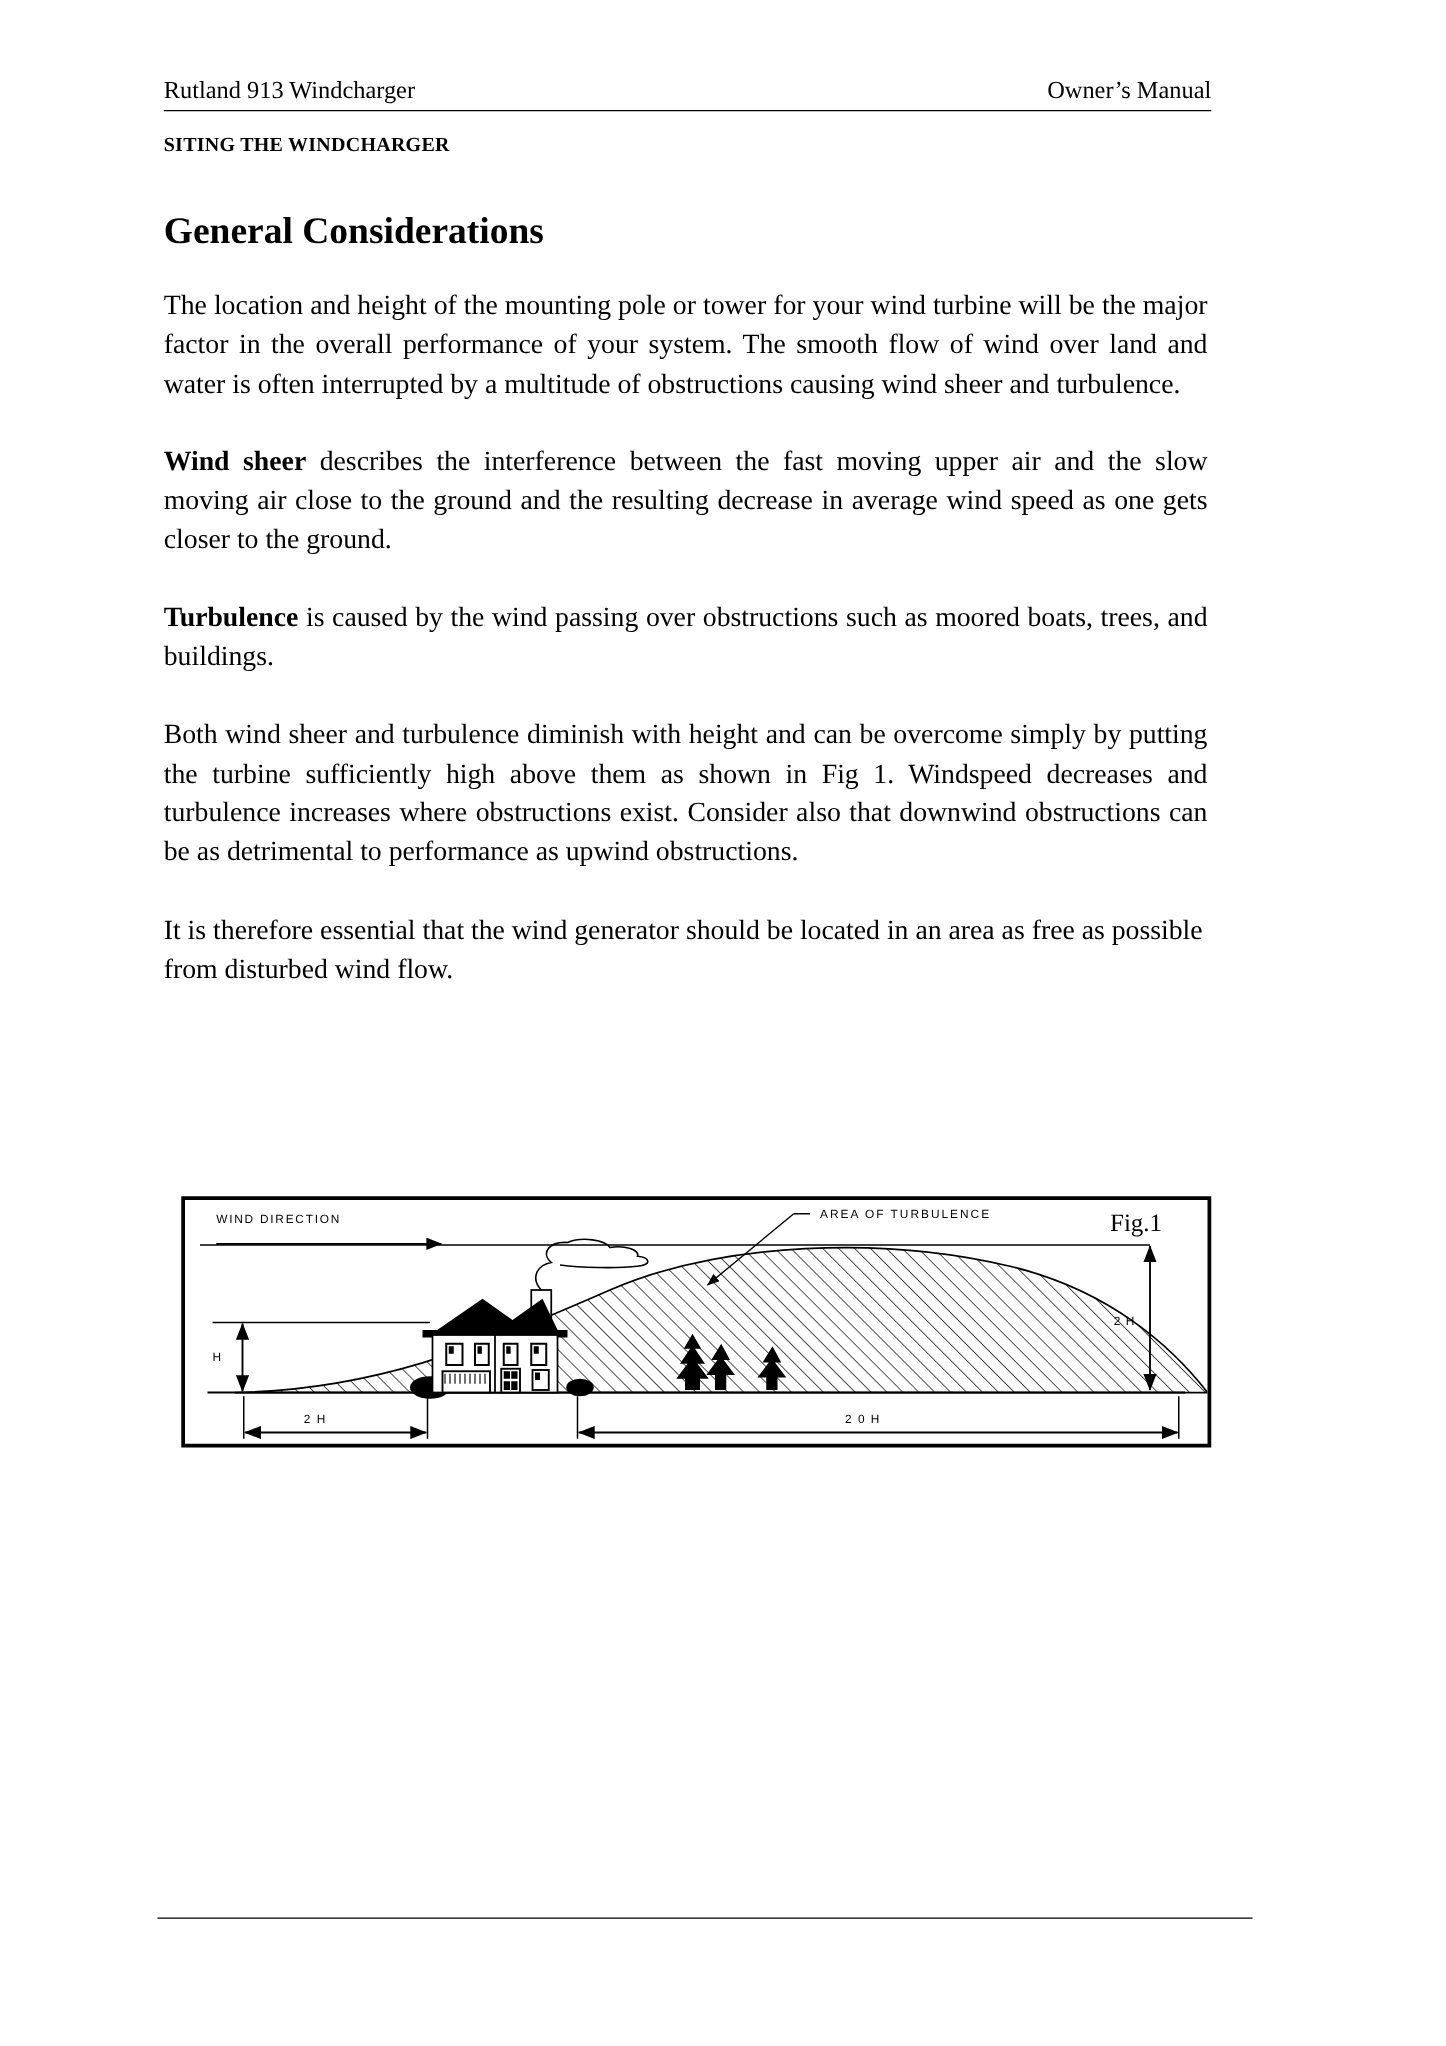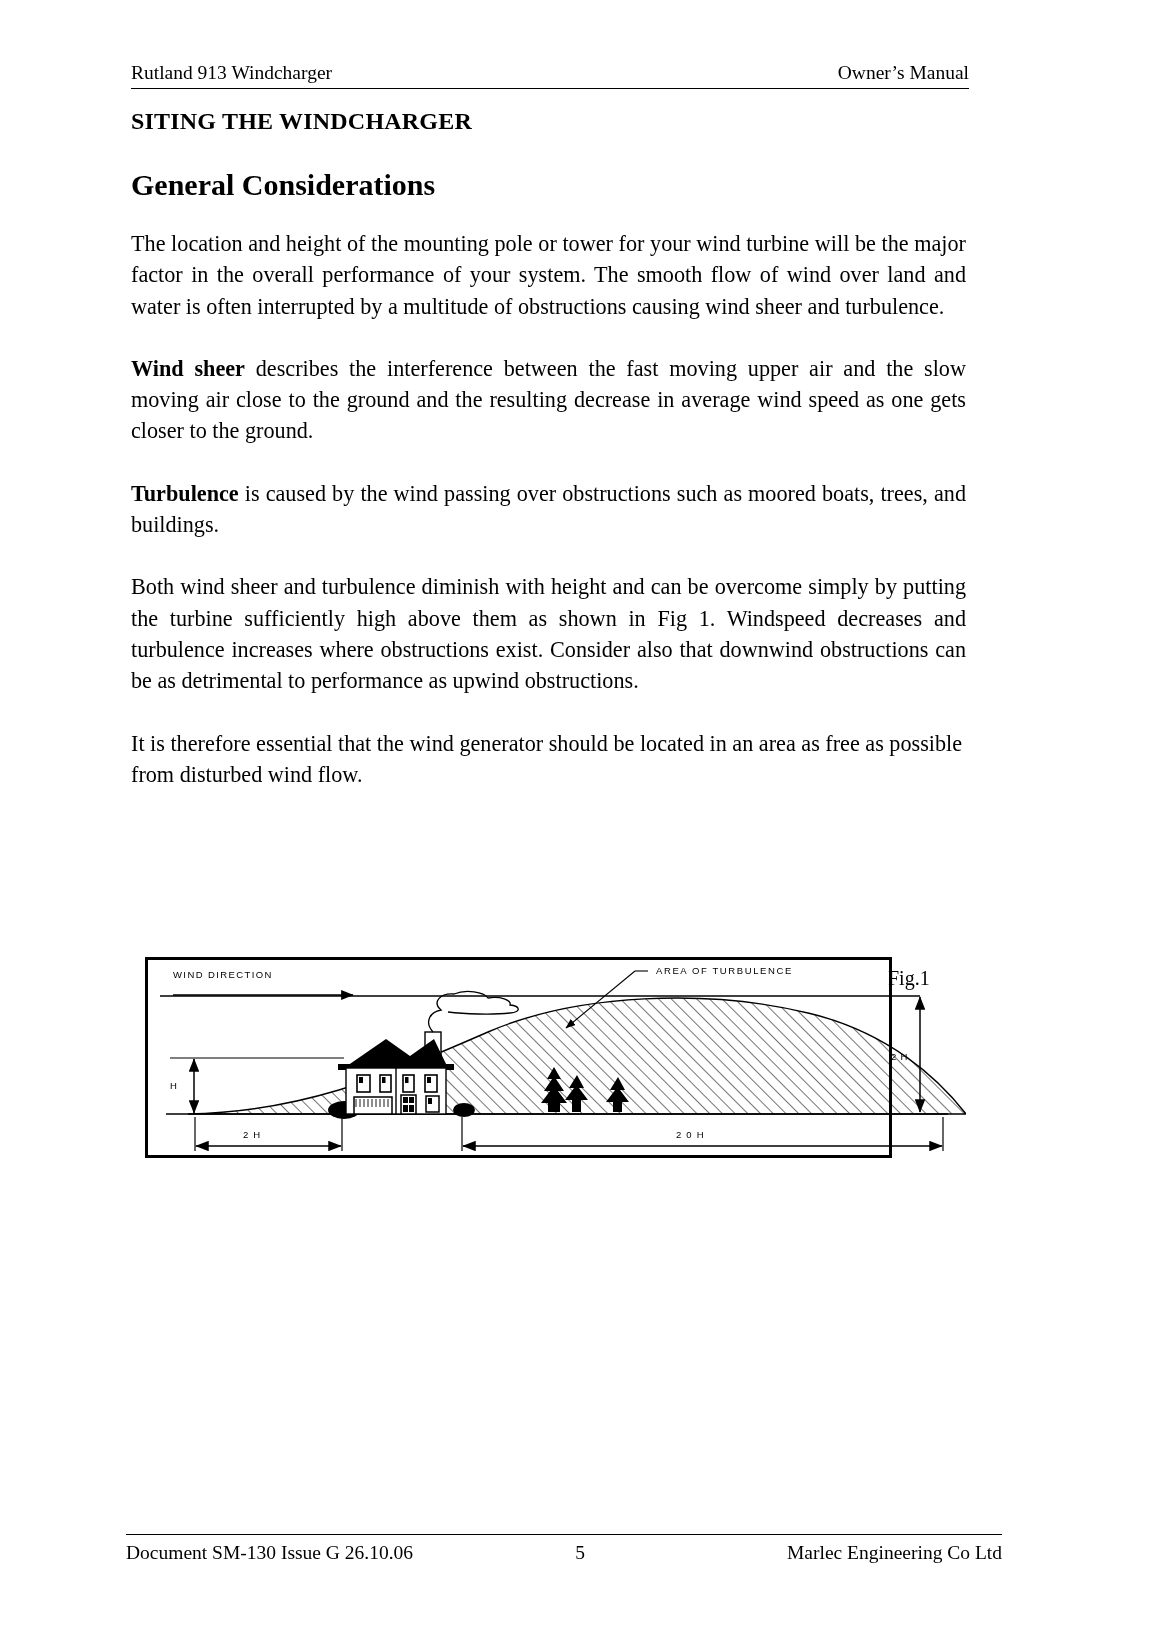--- a/index.html
+++ b/index.html
@@ -42,21 +42,21 @@
     top: 88px;
     width: 838px;
     border-top: 1.6px solid #000;
   }
 
   
   .h1 {
     position: absolute;
     left: 127px;
     top: 108px;
-    font-size: 24px;
+    font-size: 16px;
     font-weight: bold;
     letter-spacing: 0.2px;
   }
   .h2 {
     position: absolute;
     left: 127px;
     top: 168px;
     font-size: 30px;
     font-weight: bold;
   }
@@ -77,21 +77,21 @@
   .body-col p.last {
     text-align: left;
   }
   .body-col b { font-weight: bold; }
 
   
   .figure-box {
     position: absolute;
     left: 141px;
     top: 957px;
-    width: 747px;
+    width: 824px;
     height: 201px;
     border: 3px solid #000;
     box-sizing: border-box;
     background: #fff;
   }
   .figure-svg { display: block; }
 
   
   .footer-rule {
     position: absolute;
@@ -235,19 +235,14 @@
       <line x1="314" y1="157" x2="314" y2="191" stroke="#000" stroke-width="1.2"></line>
       <line x1="795" y1="157" x2="795" y2="191" stroke="#000" stroke-width="1.2"></line>
       <line x1="315" y1="186" x2="794" y2="186" stroke="#000" stroke-width="1.5" marker-start="url(#arrStart)" marker-end="url(#arrEnd)"></line>
       <text x="528" y="178" font-family="'Liberation Sans', sans-serif" font-size="9.5" letter-spacing="1.2" fill="#000">2 0 H</text>
 
       <text x="740" y="25" font-family="'Liberation Serif', serif" font-size="20" fill="#000">Fig.1</text>
     </svg>
   </div>
 
   <div class="footer-rule"></div>
-  <div class="footer">
-    <span class="f-left">Document SM-130 Issue G 26.10.06</span>
-    <span class="f-mid">5</span>
-    <span class="f-right">Marlec Engineering Co Ltd</span>
-  </div>
 
 </div>
 
 </body></html>

